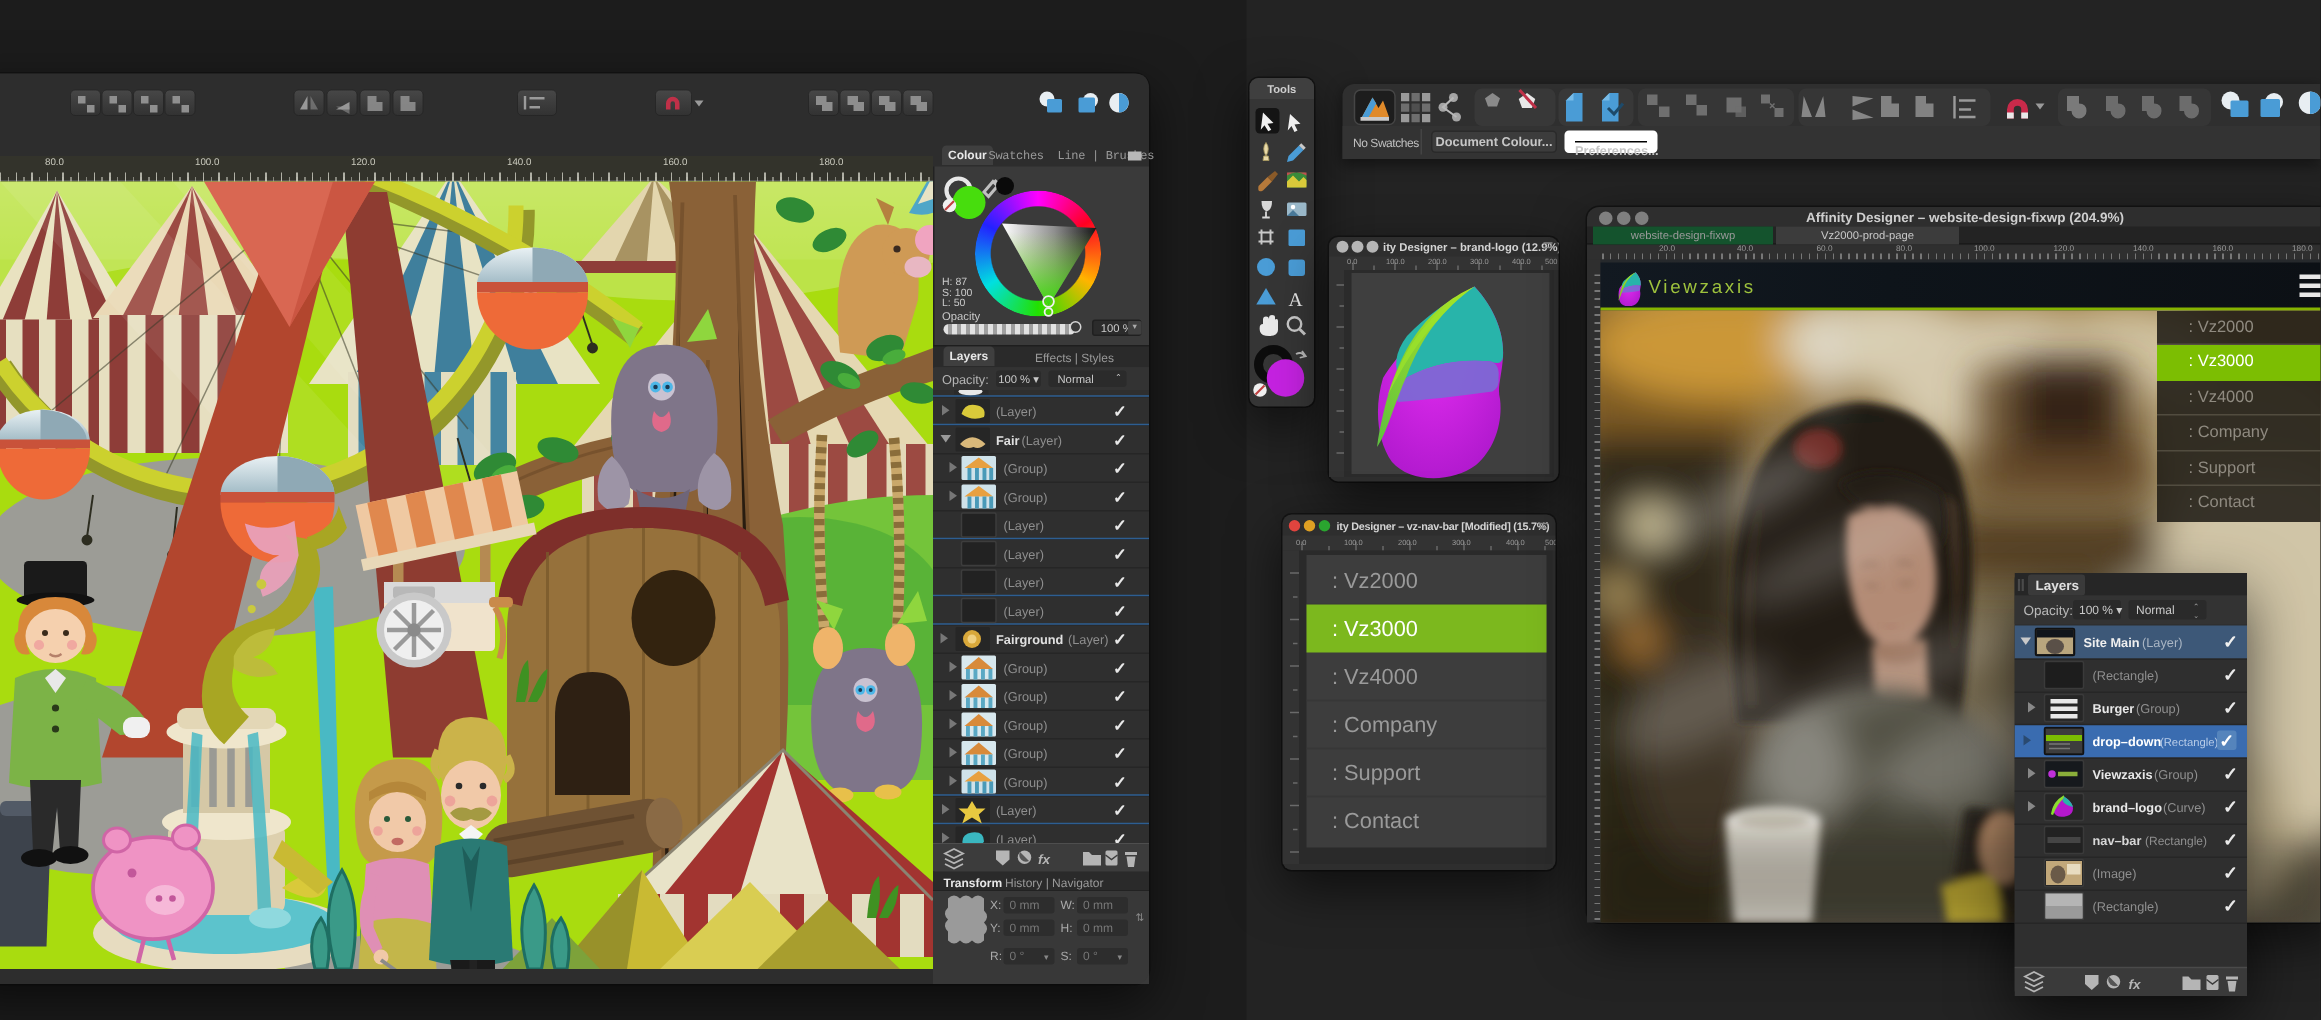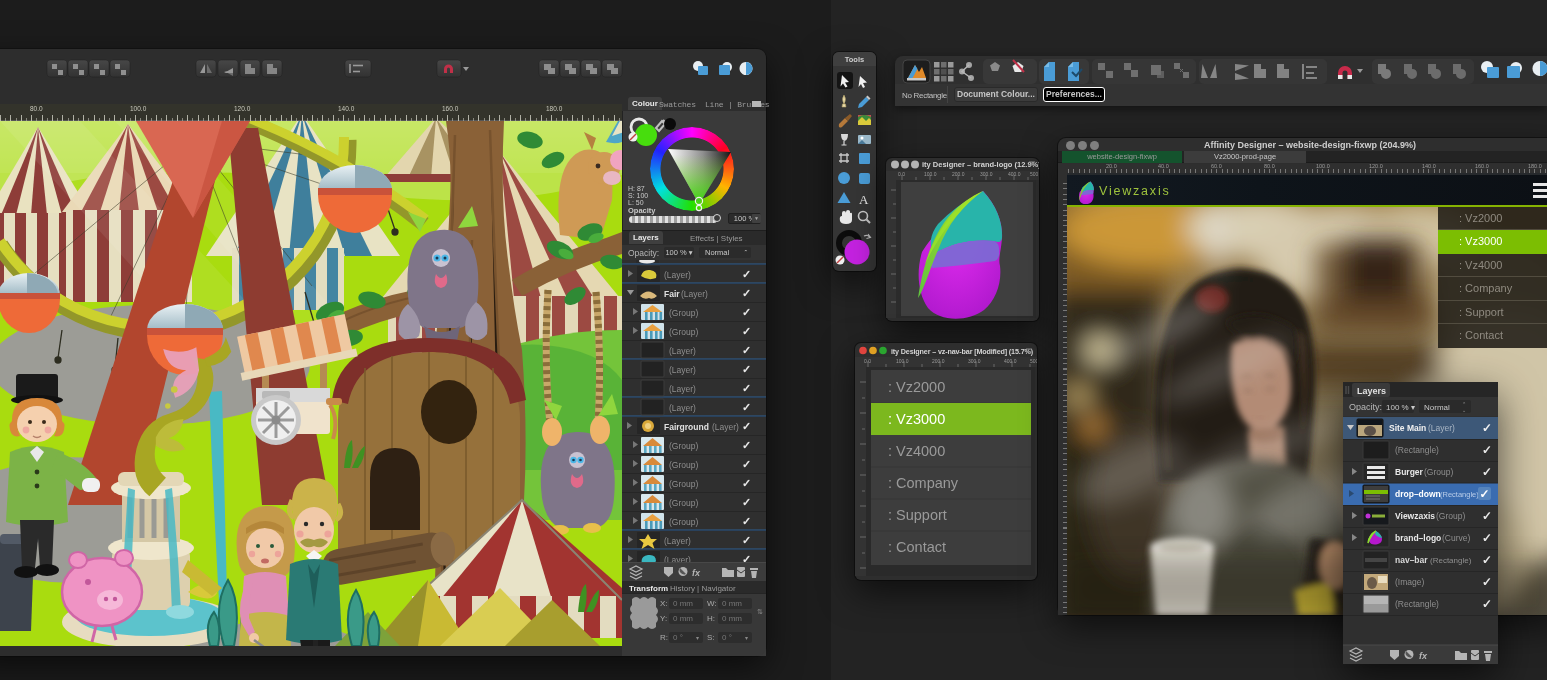--- a/index.html
+++ b/index.html
@@ -526,21 +526,21 @@
     <circle cx="699" cy="208" r="2.6" fill="none" stroke="#f0f0f0" stroke-width="1.2"></circle>
 
     <circle cx="639" cy="127" r="8" fill="none" stroke="#e8e8e8" stroke-width="2.8"></circle>
     <circle cx="646" cy="135" r="11" fill="#47dd0d"></circle>
     <circle cx="633" cy="137" r="4.5" fill="#f0f0f0"></circle>
       <path d="M630 140 l6 -6" stroke="#c04040" stroke-width="1.4"></path>
     <path d="M656 128 l6 -7 l3 3 l-6 7 z M663 120 l2 2" stroke="#c0c0c0" stroke-width="2" fill="none"></path>
     <circle cx="670" cy="124" r="6" fill="#0a0a0a"></circle>
   </svg>
   <div class="abs" style="left:628px;top:185px;font-size:7px;color:#c9c9c9;line-height:7px;">H:&nbsp;87<br>S:&nbsp;100<br>L:&nbsp;50</div>
-  <div class="abs" style="left:628px;top:206px;font-size:7.5px;color:#c9c9c9;font-weight:bold;">Opacity</div>
+  <div class="abs" style="left:628px;top:206px;font-size:7.5px;color:#c9c9c9;">Opacity</div>
   <div class="abs" style="left:629px;top:216px;width:88px;height:7px;border-radius:4px;background:
     repeating-linear-gradient(90deg,#e2e2e2 0 3px, #9f9f9f 3px 6px);"></div>
   <div class="abs" style="left:713px;top:214px;width:8px;height:8px;border-radius:50%;border:1.5px solid #d5d5d5;background:#3a3a3a;"></div>
   <div class="abs" style="left:728px;top:213px;width:33px;height:11px;background:#2b2b2b;border:1px solid #202020;border-radius:2px;color:#c9c9c9;font-size:7.5px;text-align:center;line-height:10px;">100 %<span style="position:absolute;right:-1px;top:0;width:9px;height:9px;background:#404040;border-radius:1px;color:#aaa;font-size:5px;line-height:9px;">▼</span></div>
 
   <div class="abs" style="left:622px;top:230px;width:144px;height:15px;background:#2a2a2a;border-top:1px solid #1e1e1e;"></div>
   <div class="ptab on" style="left:629px;top:231px;font-size:8px;padding:2px 4px;">Layers</div>
   <div class="ptab" style="left:690px;top:234px;font-size:8px;">Effects | Styles</div>
   <div class="abs" style="left:622px;top:245px;width:144px;height:15px;background:#333333;">
     <span style="position:absolute;left:6px;top:3px;font-size:8.5px;color:#b5b5b5;">Opacity:</span>
@@ -900,24 +900,24 @@
     </g>
     <g>
       <circle cx="1487" cy="67" r="6" fill="#e8eef2"></circle>
         <rect x="1487" y="67" width="12" height="11" rx="1" fill="#4a9cd6"></rect>
       <circle cx="1516" cy="68" r="6" fill="#e8eef2"></circle>
         <rect x="1507" y="66" width="13" height="12" rx="1" fill="#4a9cd6"></rect>
       <path d="M1540 61 a7.5 7.5 0 1 1 -0.01 0 z" fill="#e8eef2"></path>
         <path d="M1540 61 a7.5 7.5 0 0 1 0 15 z" fill="#4a9cd6"></path>
     </g>
   </svg>
-  <div class="abs" style="left:902px;top:91px;font-size:8px;letter-spacing:-0.3px;color:#c0c0c0;white-space:nowrap;">No Rectangle</div>
+  <div class="abs" style="left:902px;top:91px;font-size:8px;letter-spacing:-0.3px;color:#c0c0c0;white-space:nowrap;">No Swatches</div>
   <div class="abs" style="left:947px;top:86px;width:1px;height:17px;background:#444;"></div>
   <div class="abs" style="left:954px;top:87px;width:84px;height:15px;background:#3c3c3c;border:1px solid #2a2a2a;border-radius:3px;color:#c6c6c6;font-size:8.5px;font-weight:bold;text-align:center;line-height:13px;">Document Colour...</div>
-  <div class="abs" style="left:1043px;top:87px;width:62px;height:15px;background:#000000;border:1px solid #ffffff;border-radius:3px;color:#c6c6c6;font-size:8.5px;font-weight:bold;text-align:center;line-height:13px;">Preferences...</div>
+  <div class="abs" style="left:1043px;top:87px;width:62px;height:15px;background:#000000;border:7px solid #ffffff;border-radius:3px;color:#c6c6c6;font-size:8.5px;font-weight:bold;text-align:center;line-height:13px;">Preferences...</div>
 
   <div class="win" style="left:886px;top:158px;width:153px;height:163px;border-radius:6px;background:#2e2e2e;"></div>
   <svg class="abs" style="left:886px;top:158px;" width="153" height="163" viewBox="886 158 153 163">
     <defs>
       <radialGradient id="mag" cx=".45" cy=".35" r=".8">
         <stop offset="0" stop-color="#e22cf0"></stop>
           <stop offset="1" stop-color="#a816c8"></stop>
       </radialGradient>
       <linearGradient id="grn" x1="1" y1="0" x2="0" y2="1">
         <stop offset="0" stop-color="#b4e423"></stop>

